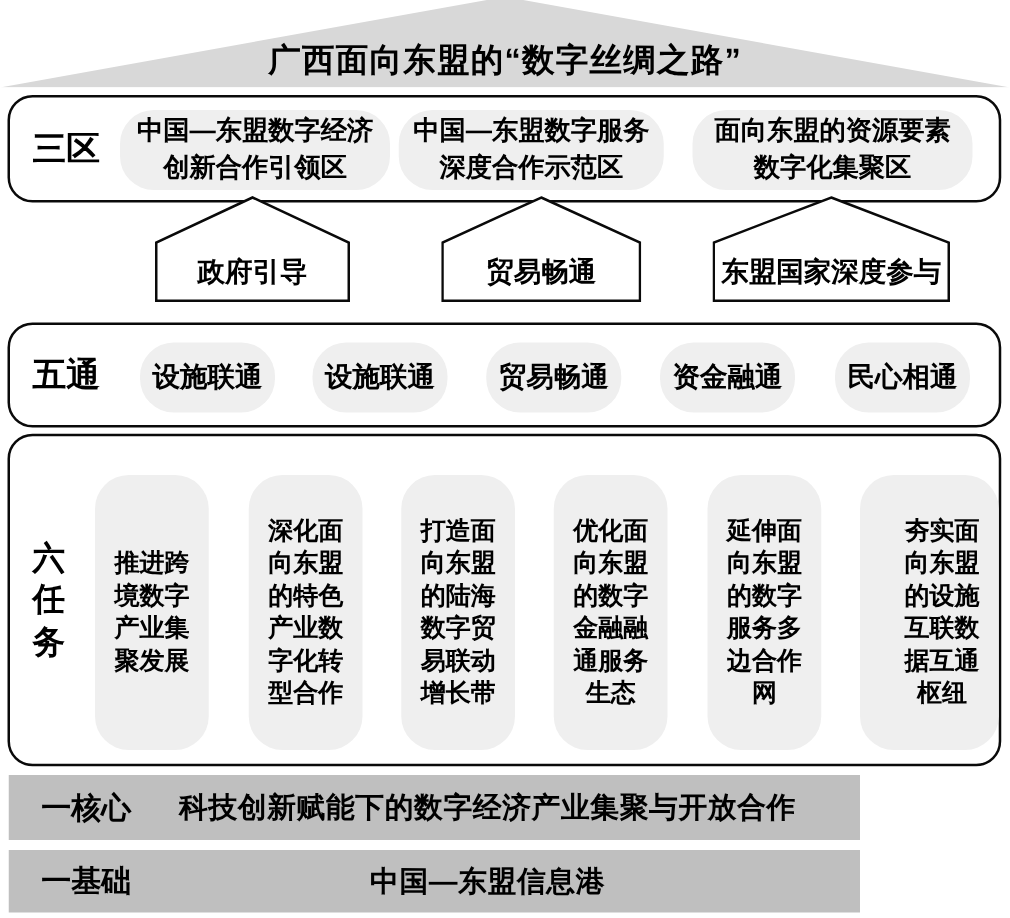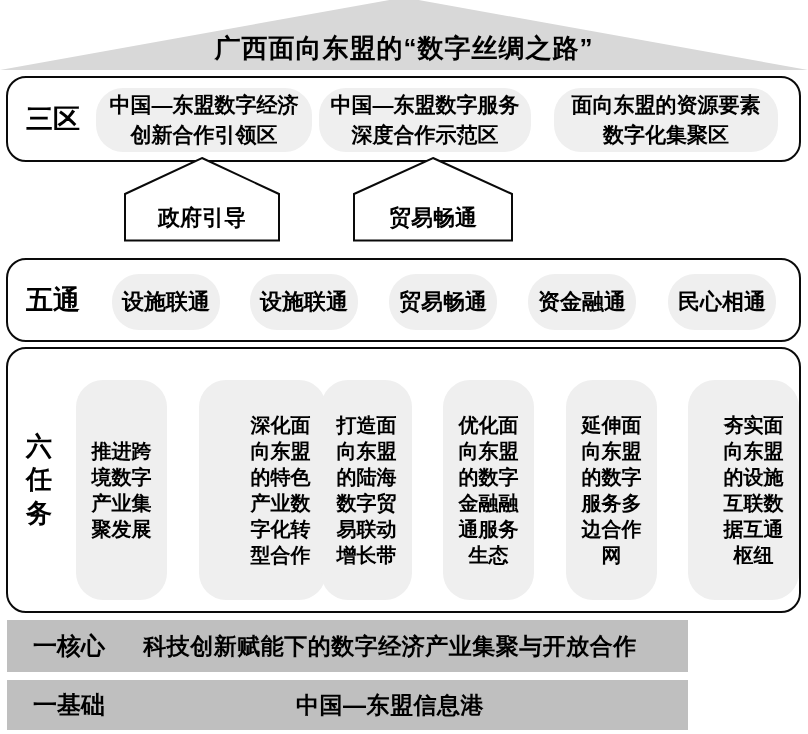--- a/index.html
+++ b/index.html
@@ -60,21 +60,21 @@
   .conn-0{left:104px;}
   .conn-1{left:242px;}
   .conn-2{left:381px;}
   .conn-3{left:520px;}
   .conn-4{left:660px;}
   
   .band-tasks{top:347px;height:266px;}
   .band-tasks .band-label{font-size:26px;}
   .task-cell{top:31px;height:220px;width:91px;font-size:20px;line-height:26px;white-space:pre-line;}
   .task-0{left:68px;}
-  .task-1{left:191px;padding-left:36px;}
+  .task-1{left:191px;}
   .task-2{left:313px;}
   .task-3{left:435px;}
   .task-4{left:558px;}
   .task-5{left:680px;padding-left:20px;}
   
   .bar{
     position:absolute;left:7px;width:681px;background:#bfbfbf;
   }
   .bar-core{top:620px;height:52px;}
   .bar-base{top:680px;height:50px;}
@@ -109,20 +109,26 @@
     <svg width="156" height="86" viewBox="0 0 156 86">
       <polygon points="78,2 155,38 155,84.5 1,84.5 1,38" fill="#ffffff" stroke="#0a0a0a" stroke-width="2"></polygon>
     </svg>
     <div class="house-label">政府引导</div>
   </div>
   <div class="house house-1">
     <svg width="160" height="86" viewBox="0 0 160 86">
       <polygon points="80,2 159,38 159,84.5 1,84.5 1,38" fill="#ffffff" stroke="#0a0a0a" stroke-width="2"></polygon>
     </svg>
     <div class="house-label">贸易畅通</div>
+  </div>
+  <div class="house house-2">
+    <svg width="190" height="86" viewBox="0 0 190 86">
+      <polygon points="95,2 189,38 189,84.5 1,84.5 1,38" fill="#ffffff" stroke="#0a0a0a" stroke-width="2"></polygon>
+    </svg>
+    <div class="house-label">东盟国家深度参与</div>
   </div>
 
   <div class="band band-conn">
     <div class="band-label">五通</div>
     <div class="cell conn-cell conn-0">设施联通</div>
     <div class="cell conn-cell conn-1">设施联通</div>
     <div class="cell conn-cell conn-2">贸易畅通</div>
     <div class="cell conn-cell conn-3">资金融通</div>
     <div class="cell conn-cell conn-4">民心相通</div>
   </div>

